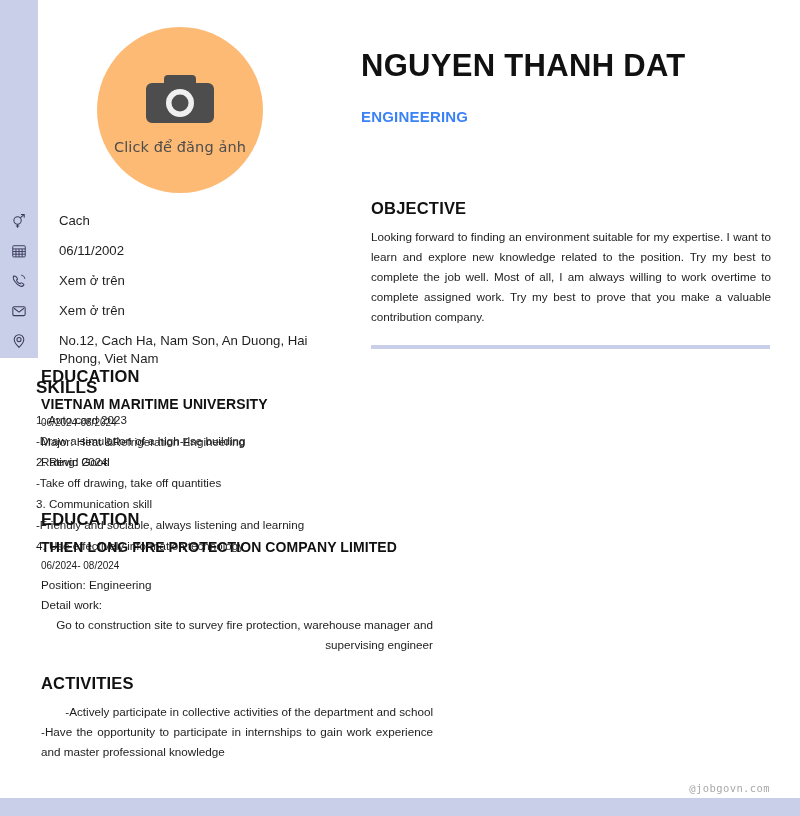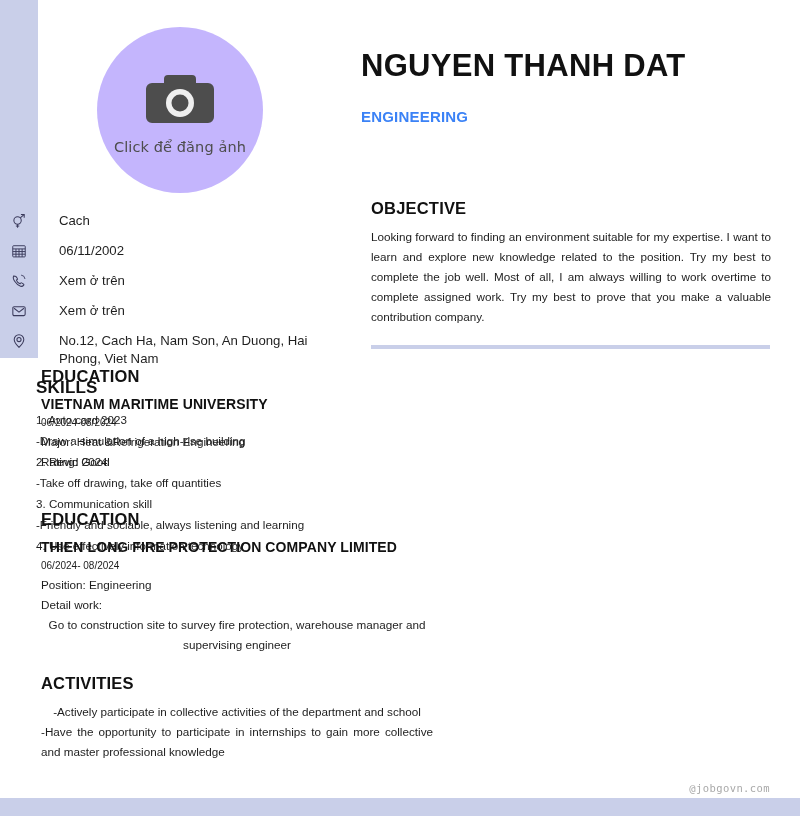--- a/index.html
+++ b/index.html
@@ -53,21 +53,21 @@
     position: absolute;
     left: 97px;
     top: 27px;
     width: 166px;
     height: 166px;
   }
   .photo-circle {
     width: 166px;
     height: 166px;
     border-radius: 50%;
-    background: #c4b5fd;
+    background: #fdba74;
     display: flex;
     flex-direction: column;
     align-items: center;
     justify-content: center;
   }
   .cam-icon { margin-top: 6px; }
   .photo-caption {
     margin-top: 6px;
     font-size: 14.5px;
     color: #4d4d4d;
@@ -158,21 +158,21 @@
     color: #111111;
     letter-spacing: .2px;
     margin-bottom: 9px;
   }
   .r-body {
     font-size: 11.7px;
     line-height: 20px;
     color: #1d1d1d;
     text-align: justify;
   }
-  .r-body-left { text-align: center; }
+  .r-body-left { text-align: right; }
 
   #objective-section { left: 13px; top: 199px; width: 400px; }
 
   .divider {
     position: absolute;
     left: 371px;
     top: 345px;
     width: 399px;
     height: 4px;
     background: #c9cfe9;
@@ -337,18 +337,18 @@
     <div class="entry-org">THIEN LONG FIRE PROTECTION COMPANY LIMITED</div>
     <div class="entry-date">06/2024- 08/2024</div>
     <div class="entry-line">Position: Engineering</div>
     <div class="entry-line">Detail work:</div>
     <div class="r-body r-body-left">Go to construction site to survey fire protection, warehouse manager and supervising engineer</div>
   </div>
 
   <div class="r-section" id="activities-section">
     <div class="r-title">ACTIVITIES</div>
     <div class="r-body r-body-left">-Actively participate in collective activities of the department and school</div>
-    <div class="r-body">-Have the opportunity to participate in internships to gain more collective and master professional knowledge</div>
+    <div class="r-body">-Have the opportunity to participate in internships to gain work experience and master professional knowledge</div>
   </div>
 
   <div class="watermark">@jobgovn.com</div>
 
 </div>
 
 </body></html>

